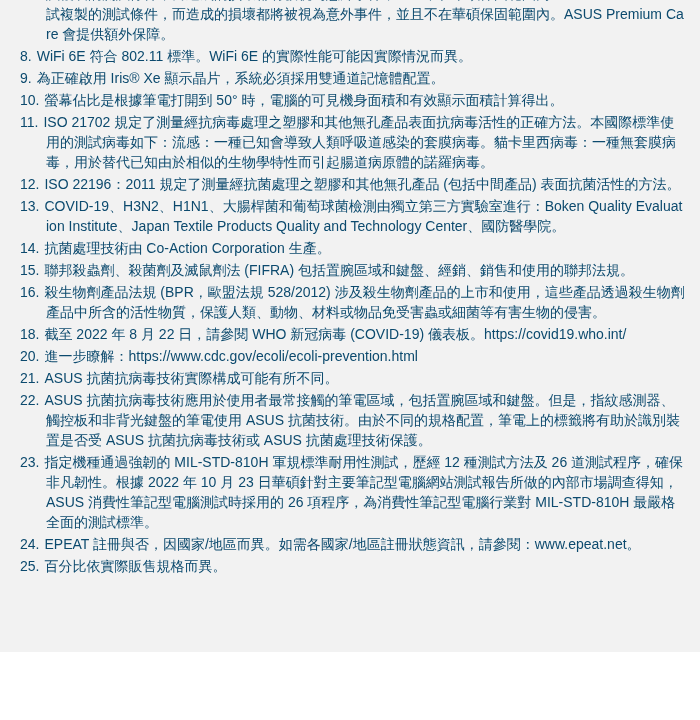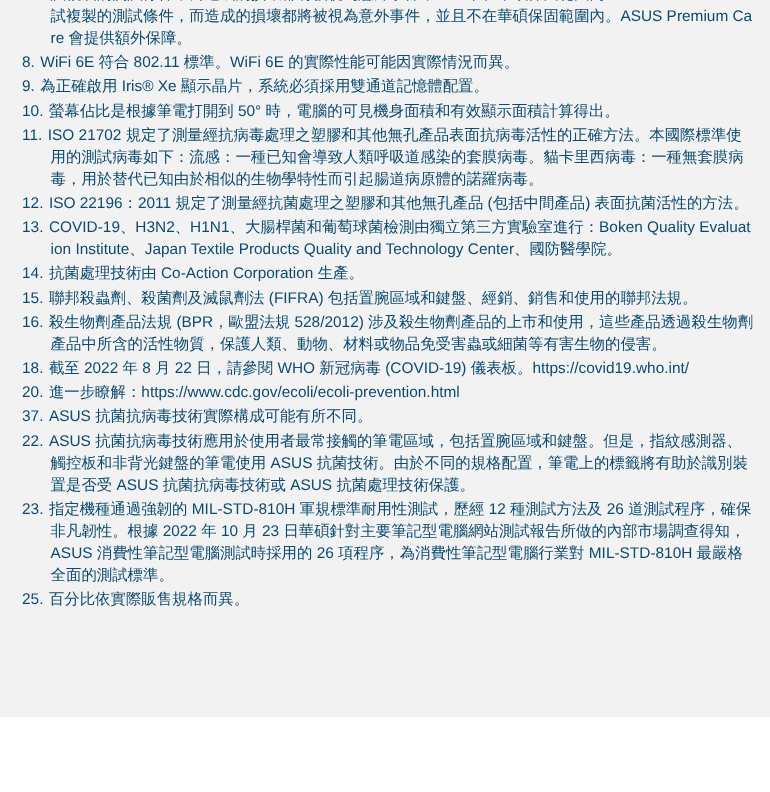--- a/index.html
+++ b/index.html
@@ -67,20 +67,21 @@
   <div class="fn-item"><span class="fn-num">9.</span><span>為正確啟用 Iris® Xe 顯示晶片，系統必須採用雙通道記憶體配置。</span></div>
   <div class="fn-item"><span class="fn-num">10.</span><span>螢幕佔比是根據筆電打開到 50° 時，電腦的可見機身面積和有效顯示面積計算得出。</span></div>
   <div class="fn-item"><span class="fn-num">11.</span><span>ISO 21702 規定了測量經抗病毒處理之塑膠和其他無孔產品表面抗病毒活性的正確方法。本國際標準使用的測試病毒如下：流感：一種已知會導致人類呼吸道感染的套膜病毒。貓卡里西病毒：一種無套膜病毒，用於替代已知由於相似的生物學特性而引起腸道病原體的諾羅病毒。</span></div>
   <div class="fn-item"><span class="fn-num">12.</span><span>ISO 22196：2011 規定了測量經抗菌處理之塑膠和其他無孔產品 (包括中間產品) 表面抗菌活性的方法。</span></div>
   <div class="fn-item"><span class="fn-num">13.</span><span>COVID-19、H3N2、H1N1、大腸桿菌和葡萄球菌檢測由獨立第三方實驗室進行：Boken Quality Evaluation Institute、Japan Textile Products Quality and Technology Center、國防醫學院。</span></div>
   <div class="fn-item"><span class="fn-num">14.</span><span>抗菌處理技術由 Co-Action Corporation 生產。</span></div>
   <div class="fn-item"><span class="fn-num">15.</span><span>聯邦殺蟲劑、殺菌劑及滅鼠劑法 (FIFRA) 包括置腕區域和鍵盤、經銷、銷售和使用的聯邦法規。</span></div>
   <div class="fn-item"><span class="fn-num">16.</span><span>殺生物劑產品法規 (BPR，歐盟法規 528/2012) 涉及殺生物劑產品的上市和使用，這些產品透過殺生物劑產品中所含的活性物質，保護人類、動物、材料或物品免受害蟲或細菌等有害生物的侵害。</span></div>
   <div class="fn-item"><span class="fn-num">18.</span><span>截至 2022 年 8 月 22 日，請參閱 WHO 新冠病毒 (COVID-19) 儀表板。https://covid19.who.int/</span></div>
   <div class="fn-item"><span class="fn-num">20.</span><span>進一步瞭解：https://www.cdc.gov/ecoli/ecoli-prevention.html</span></div>
-  <div class="fn-item"><span class="fn-num">37.</span><span>ASUS 抗菌抗病毒技術實際構成可能有所不同。</span></div>
+  <div class="fn-item"><span class="fn-num">21.</span><span>ASUS 抗菌抗病毒技術實際構成可能有所不同。</span></div>
   <div class="fn-item"><span class="fn-num">22.</span><span>ASUS 抗菌抗病毒技術應用於使用者最常接觸的筆電區域，包括置腕區域和鍵盤。但是，指紋感測器、觸控板和非背光鍵盤的筆電使用 ASUS 抗菌技術。由於不同的規格配置，筆電上的標籤將有助於識別裝置是否受 ASUS 抗菌抗病毒技術或 ASUS 抗菌處理技術保護。</span></div>
   <div class="fn-item"><span class="fn-num">23.</span><span>指定機種通過強韌的 MIL-STD-810H 軍規標準耐用性測試，歷經 12 種測試方法及 26 道測試程序，確保非凡韌性。根據 2022 年 10 月 23 日華碩針對主要筆記型電腦網站測試報告所做的內部市場調查得知，ASUS 消費性筆記型電腦測試時採用的 26 項程序，為消費性筆記型電腦行業對 MIL-STD-810H 最嚴格全面的測試標準。</span></div>
+  <div class="fn-item"><span class="fn-num">24.</span><span>EPEAT 註冊與否，因國家/地區而異。如需各國家/地區註冊狀態資訊，請參閱：www.epeat.net。</span></div>
   <div class="fn-item"><span class="fn-num">25.</span><span>百分比依實際販售規格而異。</span></div>
 
 </div>
 
 <div class="bottom-white"></div>
 
 </body></html>

